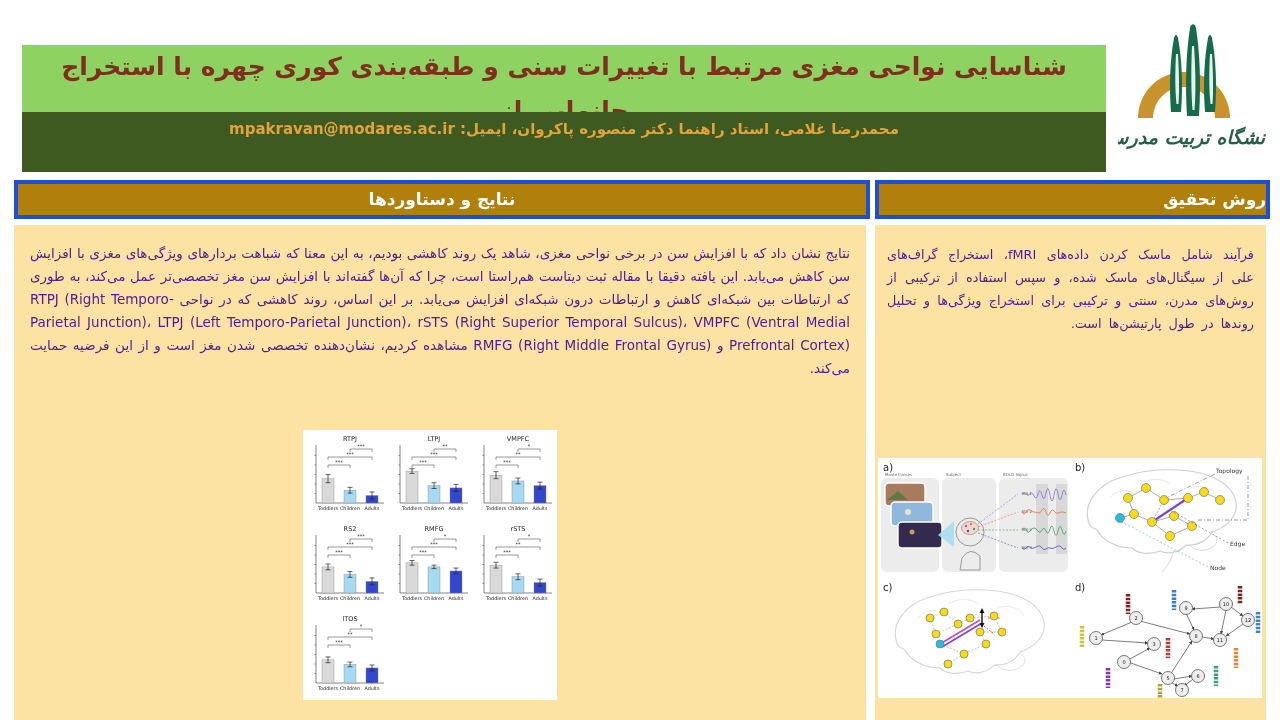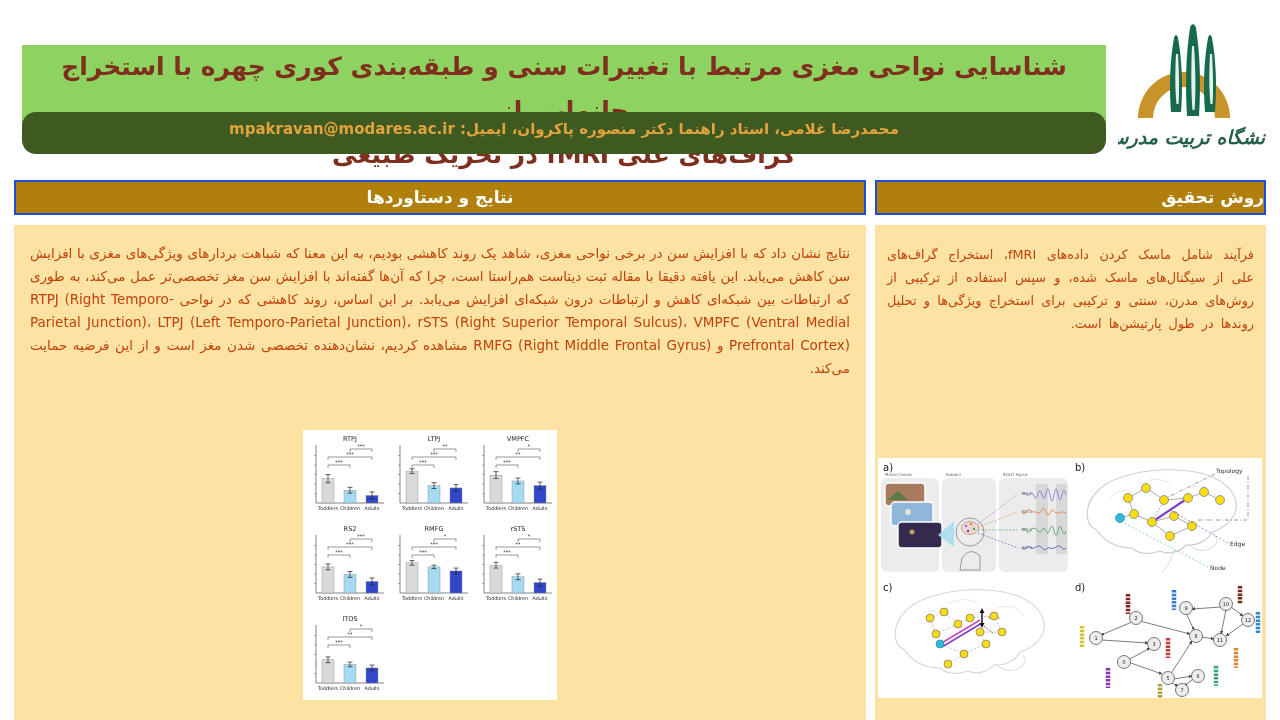--- a/index.html
+++ b/index.html
@@ -3,36 +3,36 @@
 <meta charset="utf-8">
 <style>
   html,body{margin:0;padding:0;background:#ffffff;}
   .poster{position:relative;width:1280px;height:720px;background:#ffffff;overflow:hidden;
           font-family:"DejaVu Sans",sans-serif;}
   
   .title-band{position:absolute;left:22px;top:12px;width:1084px;height:97px;
               background:#8ed261;text-align:center;direction:rtl;margin-top:33px;}
   .title-line{font-weight:bold;font-size:25px;line-height:44px;color:#7e2f1e;
               letter-spacing:-0.5px;}
-  .subtitle-bar{position:absolute;left:22px;top:112px;width:1084px;height:42px;
-                background:#3e5a20;direction:rtl;text-align:center;border-radius:14px;}
+  .subtitle-bar{position:absolute;left:22px;top:112px;width:1084px;height:60px;
+                background:#3e5a20;direction:rtl;text-align:center;}
   .subtitle-bar span{display:inline-block;margin-top:8px;font-size:15px;font-weight:bold;
                 color:#e2a33c;}
   .logo-box{position:absolute;left:1118px;top:20px;width:148px;height:145px;}
   
   .col-header{position:absolute;top:180px;height:31px;background:#b07f0c;
-              border:2px solid #1d4ed8;color:#fff;font-weight:bold;font-size:17px;
+              border:4px solid #1d4ed8;color:#fff;font-weight:bold;font-size:17px;
               text-align:center;line-height:31px;direction:rtl;}
   .col-header.left{left:14px;width:848px;}
   .col-header.right{left:875px;width:387px;text-align:right;}
   
   .panel{position:absolute;top:225px;height:495px;background:#fce3a3;}
   .panel.left{left:14px;width:852px;}
   .panel.right{left:875px;width:391px;}
-  .fa-text{direction:rtl;text-align:justify;color:#c2410c;margin:0;}
+  .fa-text{direction:rtl;text-align:justify;color:#4c1d95;margin:0;}
   .fa-text.results{padding:17px 16px 0 16px;font-size:13.5px;line-height:23px;}
   .fa-text.method{padding:18px 12px 0 12px;font-size:12.8px;line-height:23px;word-spacing:3px;}
   
   .figure-results{position:absolute;left:289px;top:205px;width:254px;height:270px;
                   background:#ffffff;direction:ltr;padding:0;}
   #charts-grid{display:grid;grid-template-columns:repeat(3,82px);grid-auto-rows:88px;
                gap:2px;padding:2px;direction:ltr;}
   .figure-method{position:absolute;left:3px;top:233px;width:384px;height:240px;
                  background:#ffffff;direction:ltr;}
   .fm-quad{position:absolute;width:192px;height:120px;}

